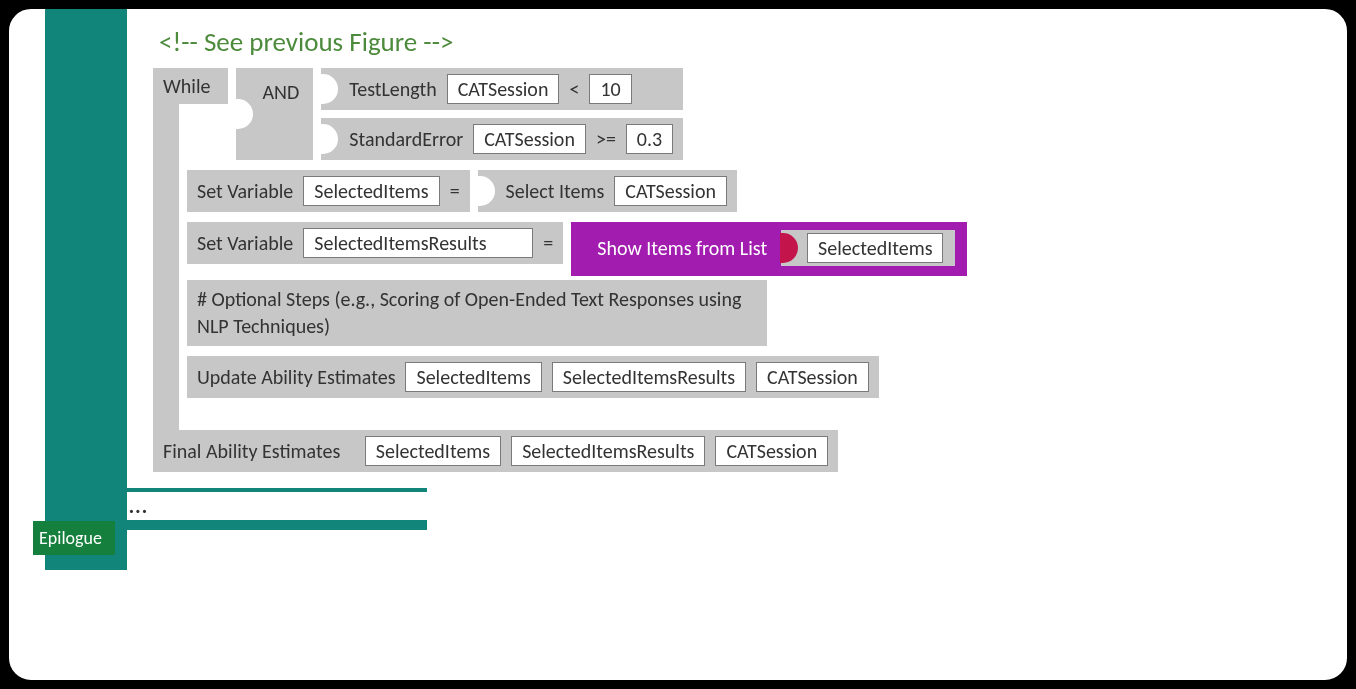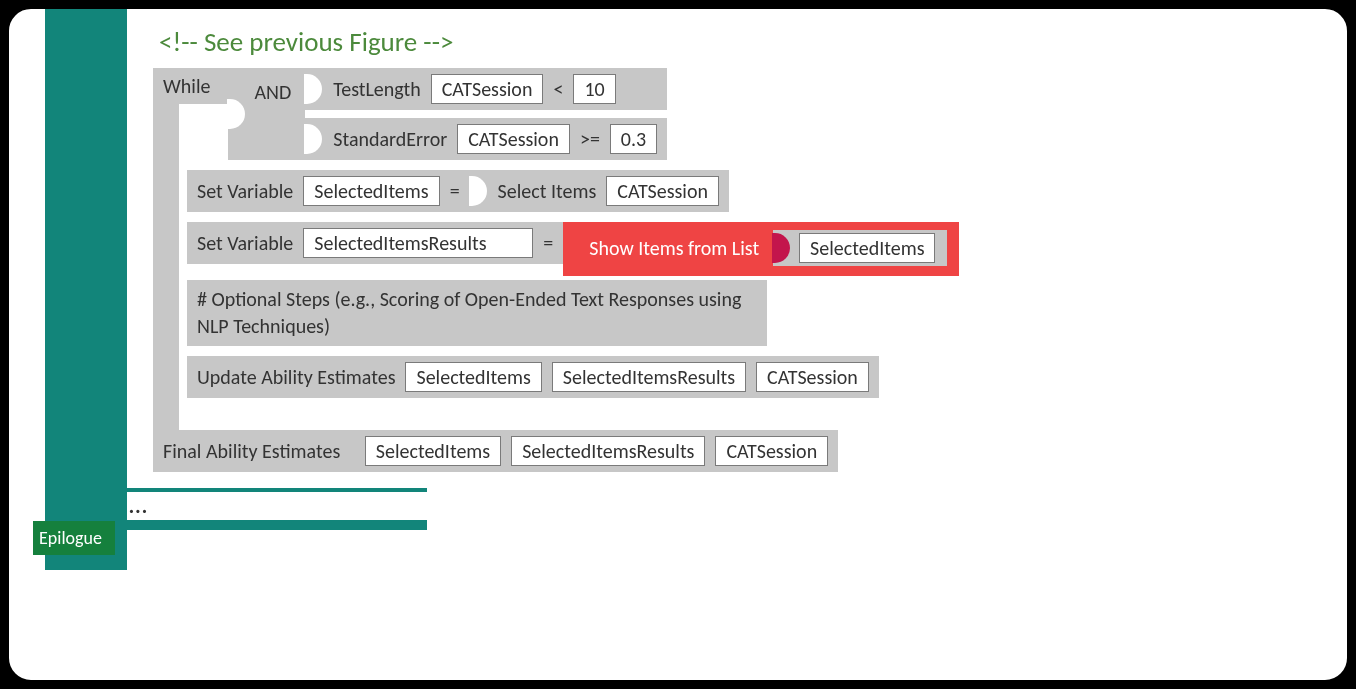--- a/index.html
+++ b/index.html
@@ -72,42 +72,42 @@
     border-radius: 0 18px 18px 0;
   }
   .white-slot {
     background: #fff;
     border: 1.5px solid #7a7a7a;
     padding: 2px 10px;
     color: #333;
     white-space: nowrap;
   }
   .white-slot.num { min-width: 38px; text-align: center; }
-  .row { display: flex; align-items: flex-start; margin-bottom: 10px; }
+  .row { display: flex; align-items: flex-start; gap: 8px; margin-bottom: 10px; }
   .row.tight { margin-bottom: 8px; }
   .and-stack { display: flex; flex-direction: column; gap: 8px; }
 
   .while-bar {
     position: absolute;
     left: 0;
     top: 54px;
     width: 26px;
     height: 356px;
     background: #c7c7c7;
   }
   .while-bar::after{
     content:"";
     position:absolute;
     left:0; bottom:-14px;
     width:120px; height:14px;
     background:#c7c7c7;
   }
 
   .crimson-block {
-    background: #ef4444;
+    background: #a21caf;
     color: #fff;
     display: inline-flex;
     flex-direction: column;
     gap: 8px;
     padding: 8px 12px 10px 12px;
     position: relative;
   }
   .crimson-row1 { display: flex; align-items: center; gap: 10px; position: relative; }
   .crimson-row1 .trail-gray {
     background: #c7c7c7;

